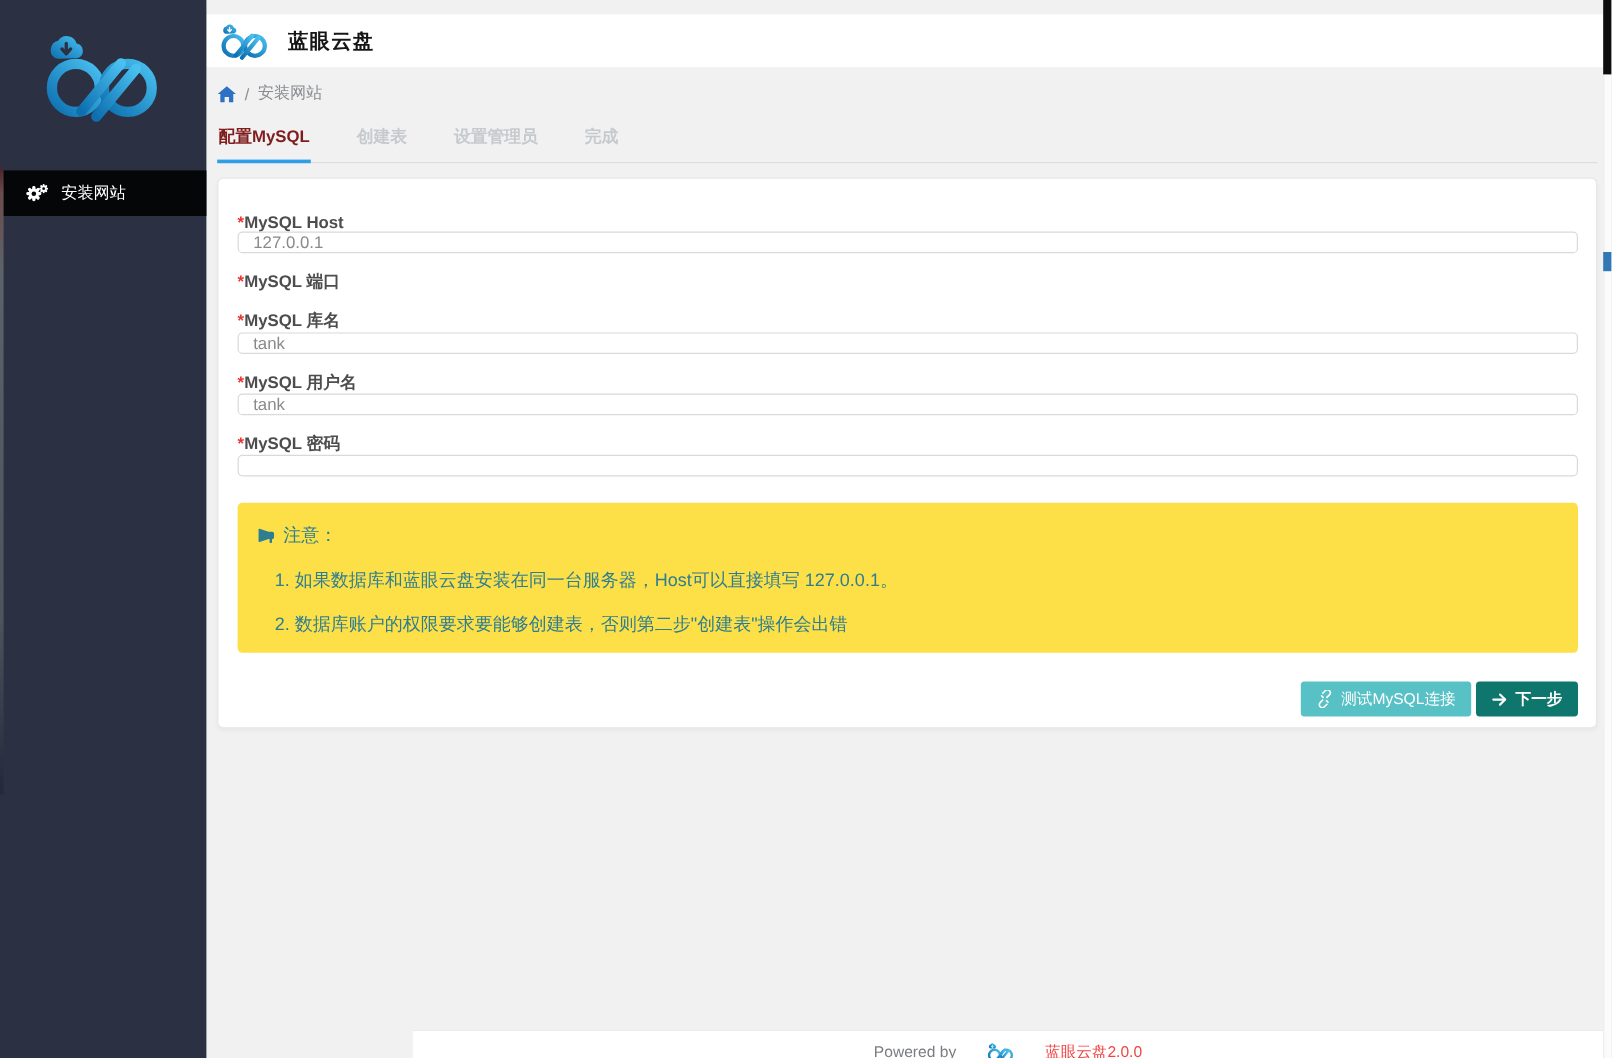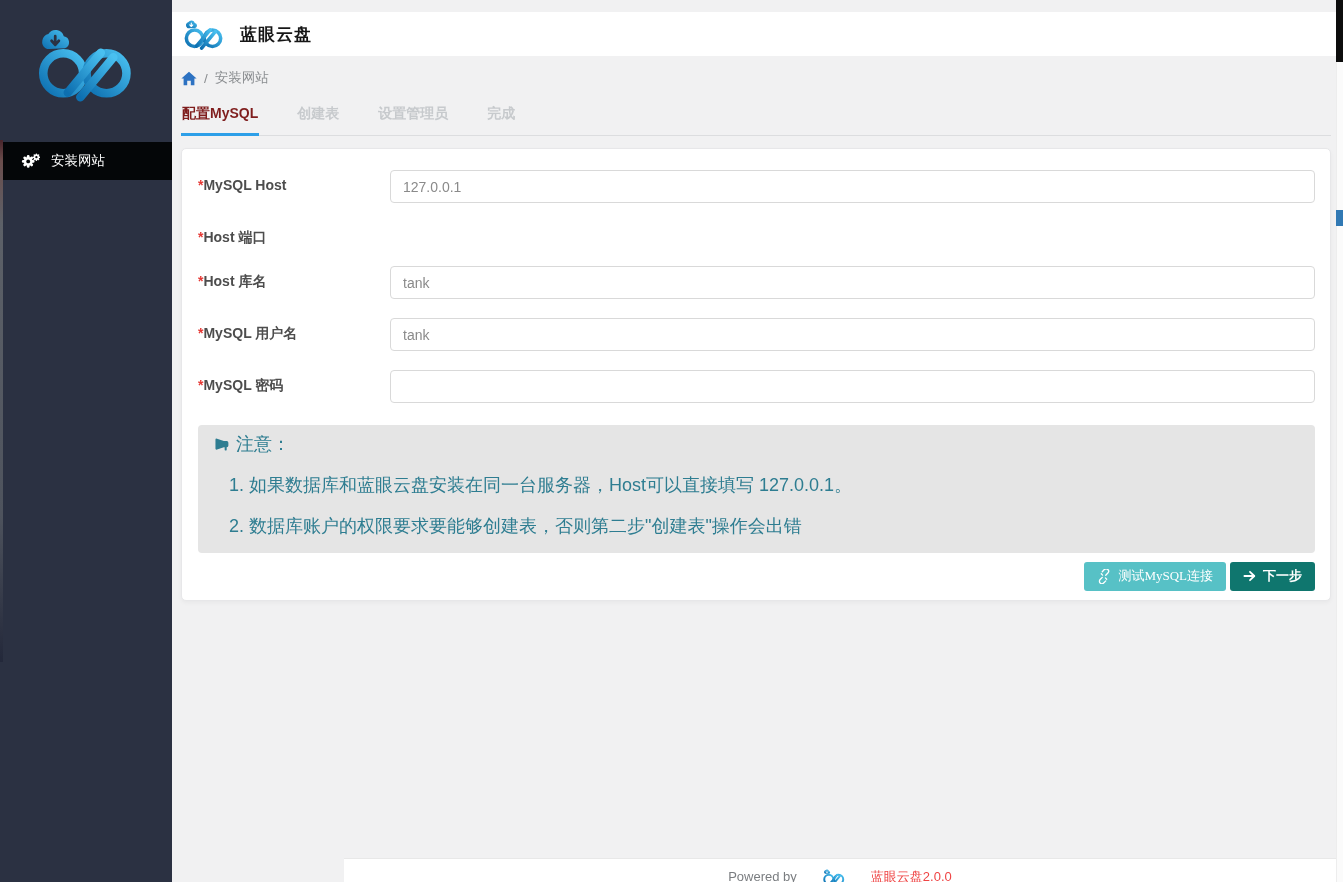--- a/index.html
+++ b/index.html
@@ -21,31 +21,31 @@
   .header-title { font-size:17px; font-weight:bold; color:#161616; margin-left:12px; letter-spacing:1px; }
   .content { padding:0 12px 0 9px; }
   .breadcrumb { margin-top:13px; display:flex; align-items:center; font-size:13.5px; color:#8a8d90; gap:7px; }
   .tabs { margin-top:18px; display:flex; column-gap:37px; border-bottom:1px solid #dcdddf; }
   .tab { font-size:14px; font-weight:bold; color:#c7cacd; padding:0 1px 12px 1px; line-height:16px;
     cursor:pointer; border-bottom:3px solid transparent; margin-bottom:-1px; }
   .tab.active { color:#7f1d1d; border-bottom-color:#2d9fe8; }
   
   .card { margin-top:12px; background:#fff; border:1px solid #e7e7e9; border-radius:5px;
     box-shadow:0 2px 4px rgba(0,0,0,.04); padding:21px 15px 9px 16px; }
-  .form-row { display:flex; margin-bottom:19px; }
+  .form-row { display:flex; margin-bottom:8px;flex-direction:column; }
   .form-label { width:192px; padding-top:7px; font-size:14px; font-weight:bold; color:#4d4d4d; }
   .req { color:#e53935; }
   .form-input { flex:1; height:33px; border:1px solid #d9d9d9; border-radius:4px; padding:0 12px;
     font-size:14px; color:#8a8a8a; outline:none; background:#fff; font-family:inherit; }
-  .alert { margin-top:22px; background:#e5e5e5; border-radius:4px; color:#2e7d91;
-    padding:7px 16px 13px 16px; font-size:18px; line-height:1.4; }
+  .alert { margin-top:22px; background:#fde047; border-radius:4px; color:#2e7d91;
+    padding:17px 16px 13px 16px; font-size:15px; line-height:1.4; }
   .alert-title { display:flex; align-items:center; gap:7px; }
   .alert-list { margin-top:3px; padding-left:15px; list-style:none; }
   .alert-list li { margin-top:16px; }
-  .actions { display:flex; justify-content:flex-end; gap:4px; margin-top:9px;font-family:Liberation Serif, serif; }
+  .actions { display:flex; justify-content:flex-end; gap:4px; margin-top:24px; }
   .btn { height:29px; border:none; border-radius:3px; color:#fff; font-size:13px; font-family:inherit;
     display:inline-flex; align-items:center; gap:7px; padding:0 13px; cursor:pointer; }
   .btn-test { background:#57c1c6; }
   .btn-next { background:#0f766e; font-weight:bold; }
   
   .footer { position:absolute; left:172px; right:7px; bottom:0; height:36px; background:#fff;
     border-top:1px solid #e8e8e8; display:flex; align-items:center; justify-content:center;
     font-size:13px; color:#7a7d80; gap:24px; z-index:4; }
   .footer-link { color:#ef4444; text-decoration:none; cursor:pointer; }
   
@@ -141,25 +141,25 @@
     </div>
 
     <div class="card">
 
       <div class="form-row">
         <div class="form-label"><span class="req">*</span><span>MySQL Host</span></div>
         <input class="form-input" type="text" value="127.0.0.1" style="">
       </div>
 
       <div class="form-row">
-        <div class="form-label"><span class="req">*</span><span>Host 端口</span></div>
-      </div>
-
-      <div class="form-row">
-        <div class="form-label"><span class="req">*</span><span>Host 库名</span></div>
+        <div class="form-label"><span class="req">*</span><span>MySQL 端口</span></div>
+      </div>
+
+      <div class="form-row">
+        <div class="form-label"><span class="req">*</span><span>MySQL 库名</span></div>
         <input class="form-input" type="text" value="tank" style="">
       </div>
 
       <div class="form-row">
         <div class="form-label"><span class="req">*</span><span>MySQL 用户名</span></div>
         <input class="form-input" type="text" value="tank" style="">
       </div>
 
       <div class="form-row">
         <div class="form-label"><span class="req">*</span><span>MySQL 密码</span></div>

